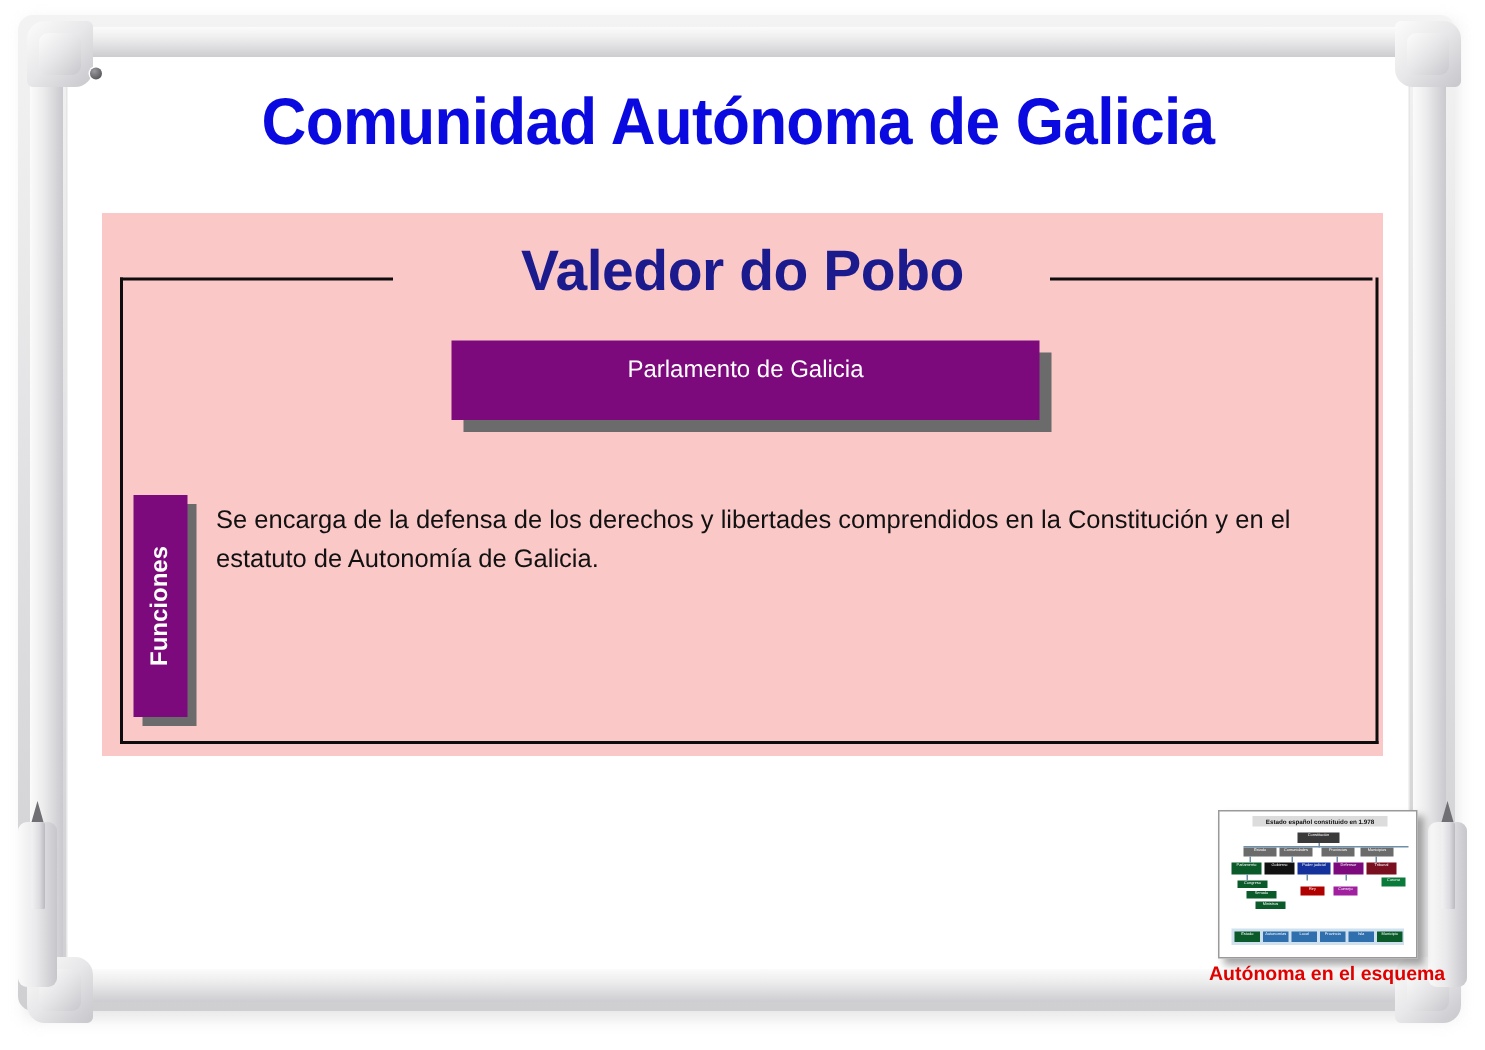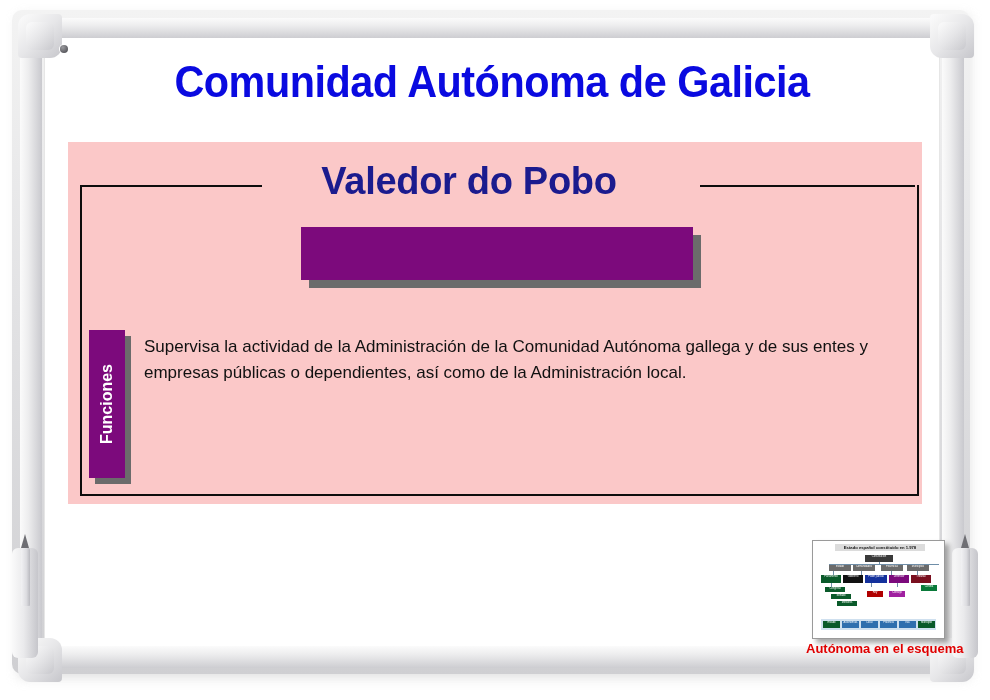--- a/index.html
+++ b/index.html
@@ -137,21 +137,21 @@
     position: absolute;
     top: 185px;
     height: 0;
     border-top: 2px solid #0d0d0d;
   }
   .frame-line.left  { left: 80px;  width: 182px; }
   .frame-line.right { left: 700px; width: 215px; }
 
   .panel-heading {
     position: absolute;
-    left: 250px; top: 160px;
+    left: 276px; top: 160px;
     width: 438px;
     text-align: center;
     font-size: 38px;
     font-weight: bold;
     color: #1b1b8e;
     letter-spacing: -0.3px;
     white-space: nowrap;
   }
 
   .purple-box {
@@ -276,28 +276,29 @@
 
   <div class="pink-panel"></div>
 
   <div class="frame-line left"></div>
   <div class="frame-line right"></div>
   <div class="black-frame"></div>
 
   <div class="panel-heading">Valedor do Pobo</div>
 
   <div class="purple-box">
+    <div>Parlamento de Galicia</div>
   </div>
 
   <div class="funciones-tab">
     <span>Funciones</span>
   </div>
 
   <div class="body-text">
-    <p>Supervisa la actividad de la Administración de la Comunidad Autónoma gallega y de sus entes y empresas públicas o dependientes, así como de la Administración local.</p>
+    <p> Se encarga de la defensa de los derechos y libertades comprendidos en la Constitución y en el estatuto de Autonomía de Galicia.</p>
   </div>
 
   <div class="thumb-wrap">
     <div class="thumb-title">Estado español constituido en 1.978</div>
     <div id="thumb-nodes">
         <div class="tnode" style="left: 52px; top: 14px; width: 28px; height: 7px; background: rgb(58, 58, 58);">Constitución</div>
         <div class="tnode" style="left: 16px; top: 24px; width: 22px; height: 6px; background: rgb(107, 107, 107);">Estado</div>
         <div class="tnode" style="left: 40px; top: 24px; width: 22px; height: 6px; background: rgb(107, 107, 107);">Comunidades</div>
         <div class="tnode" style="left: 68px; top: 24px; width: 22px; height: 6px; background: rgb(107, 107, 107);">Provincias</div>
         <div class="tnode" style="left: 94px; top: 24px; width: 22px; height: 6px; background: rgb(107, 107, 107);">Municipios</div>

